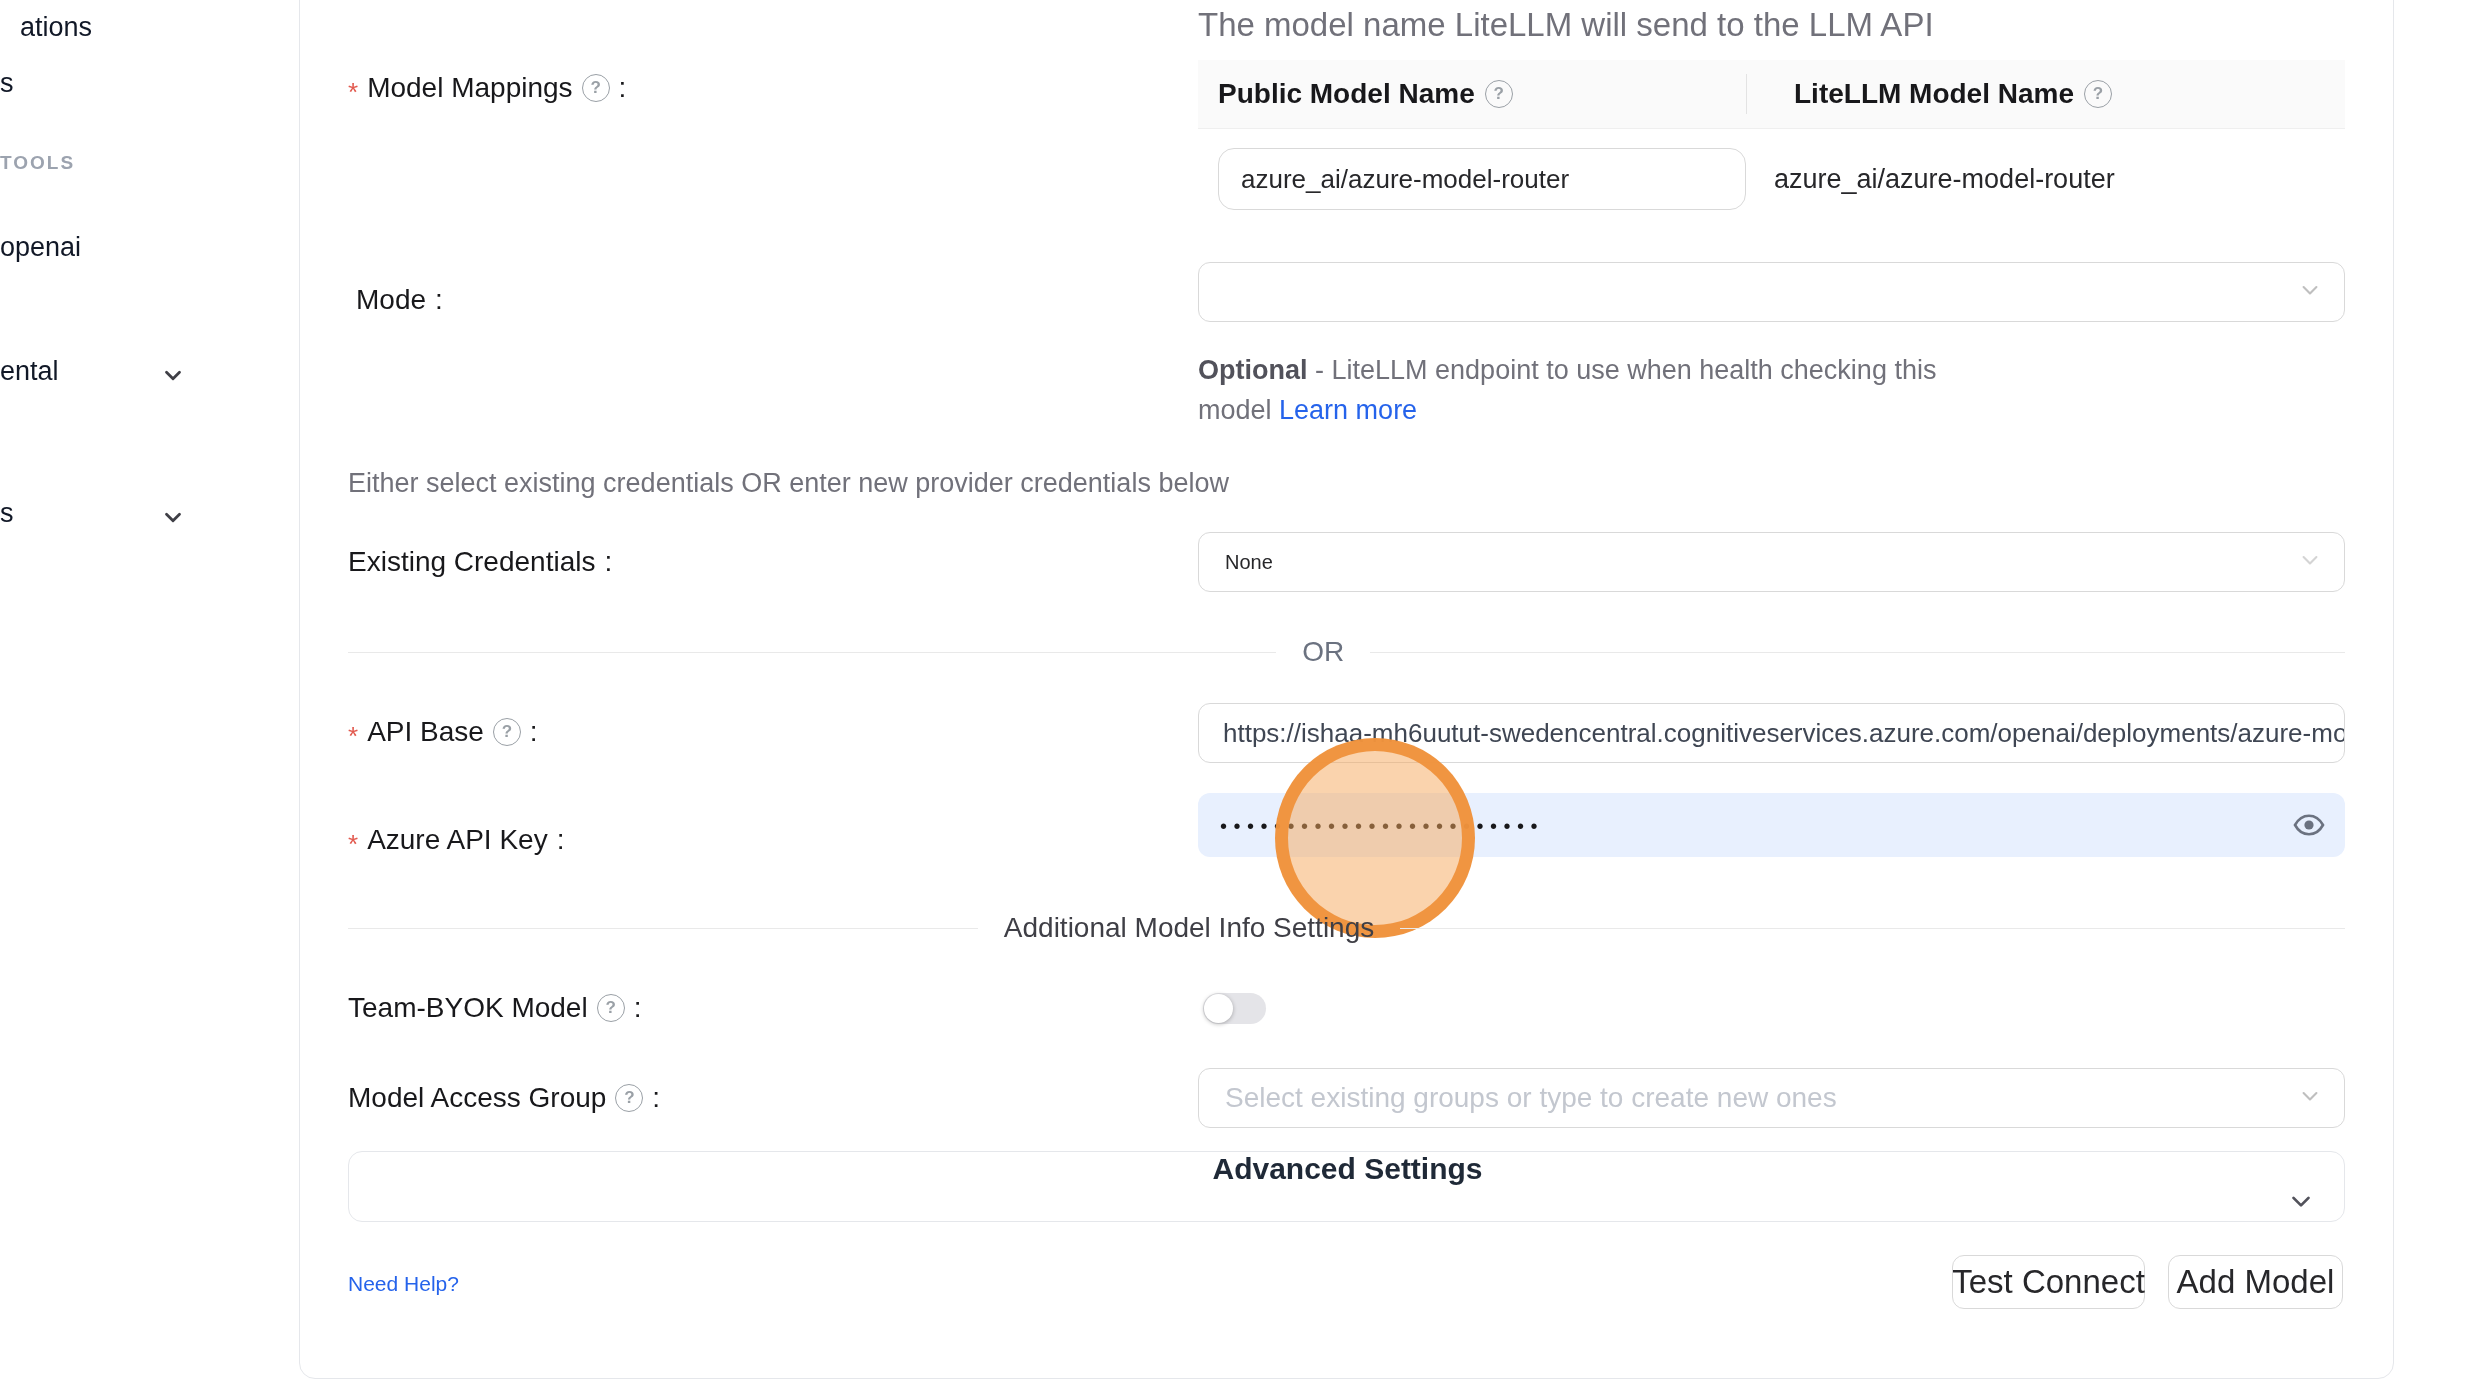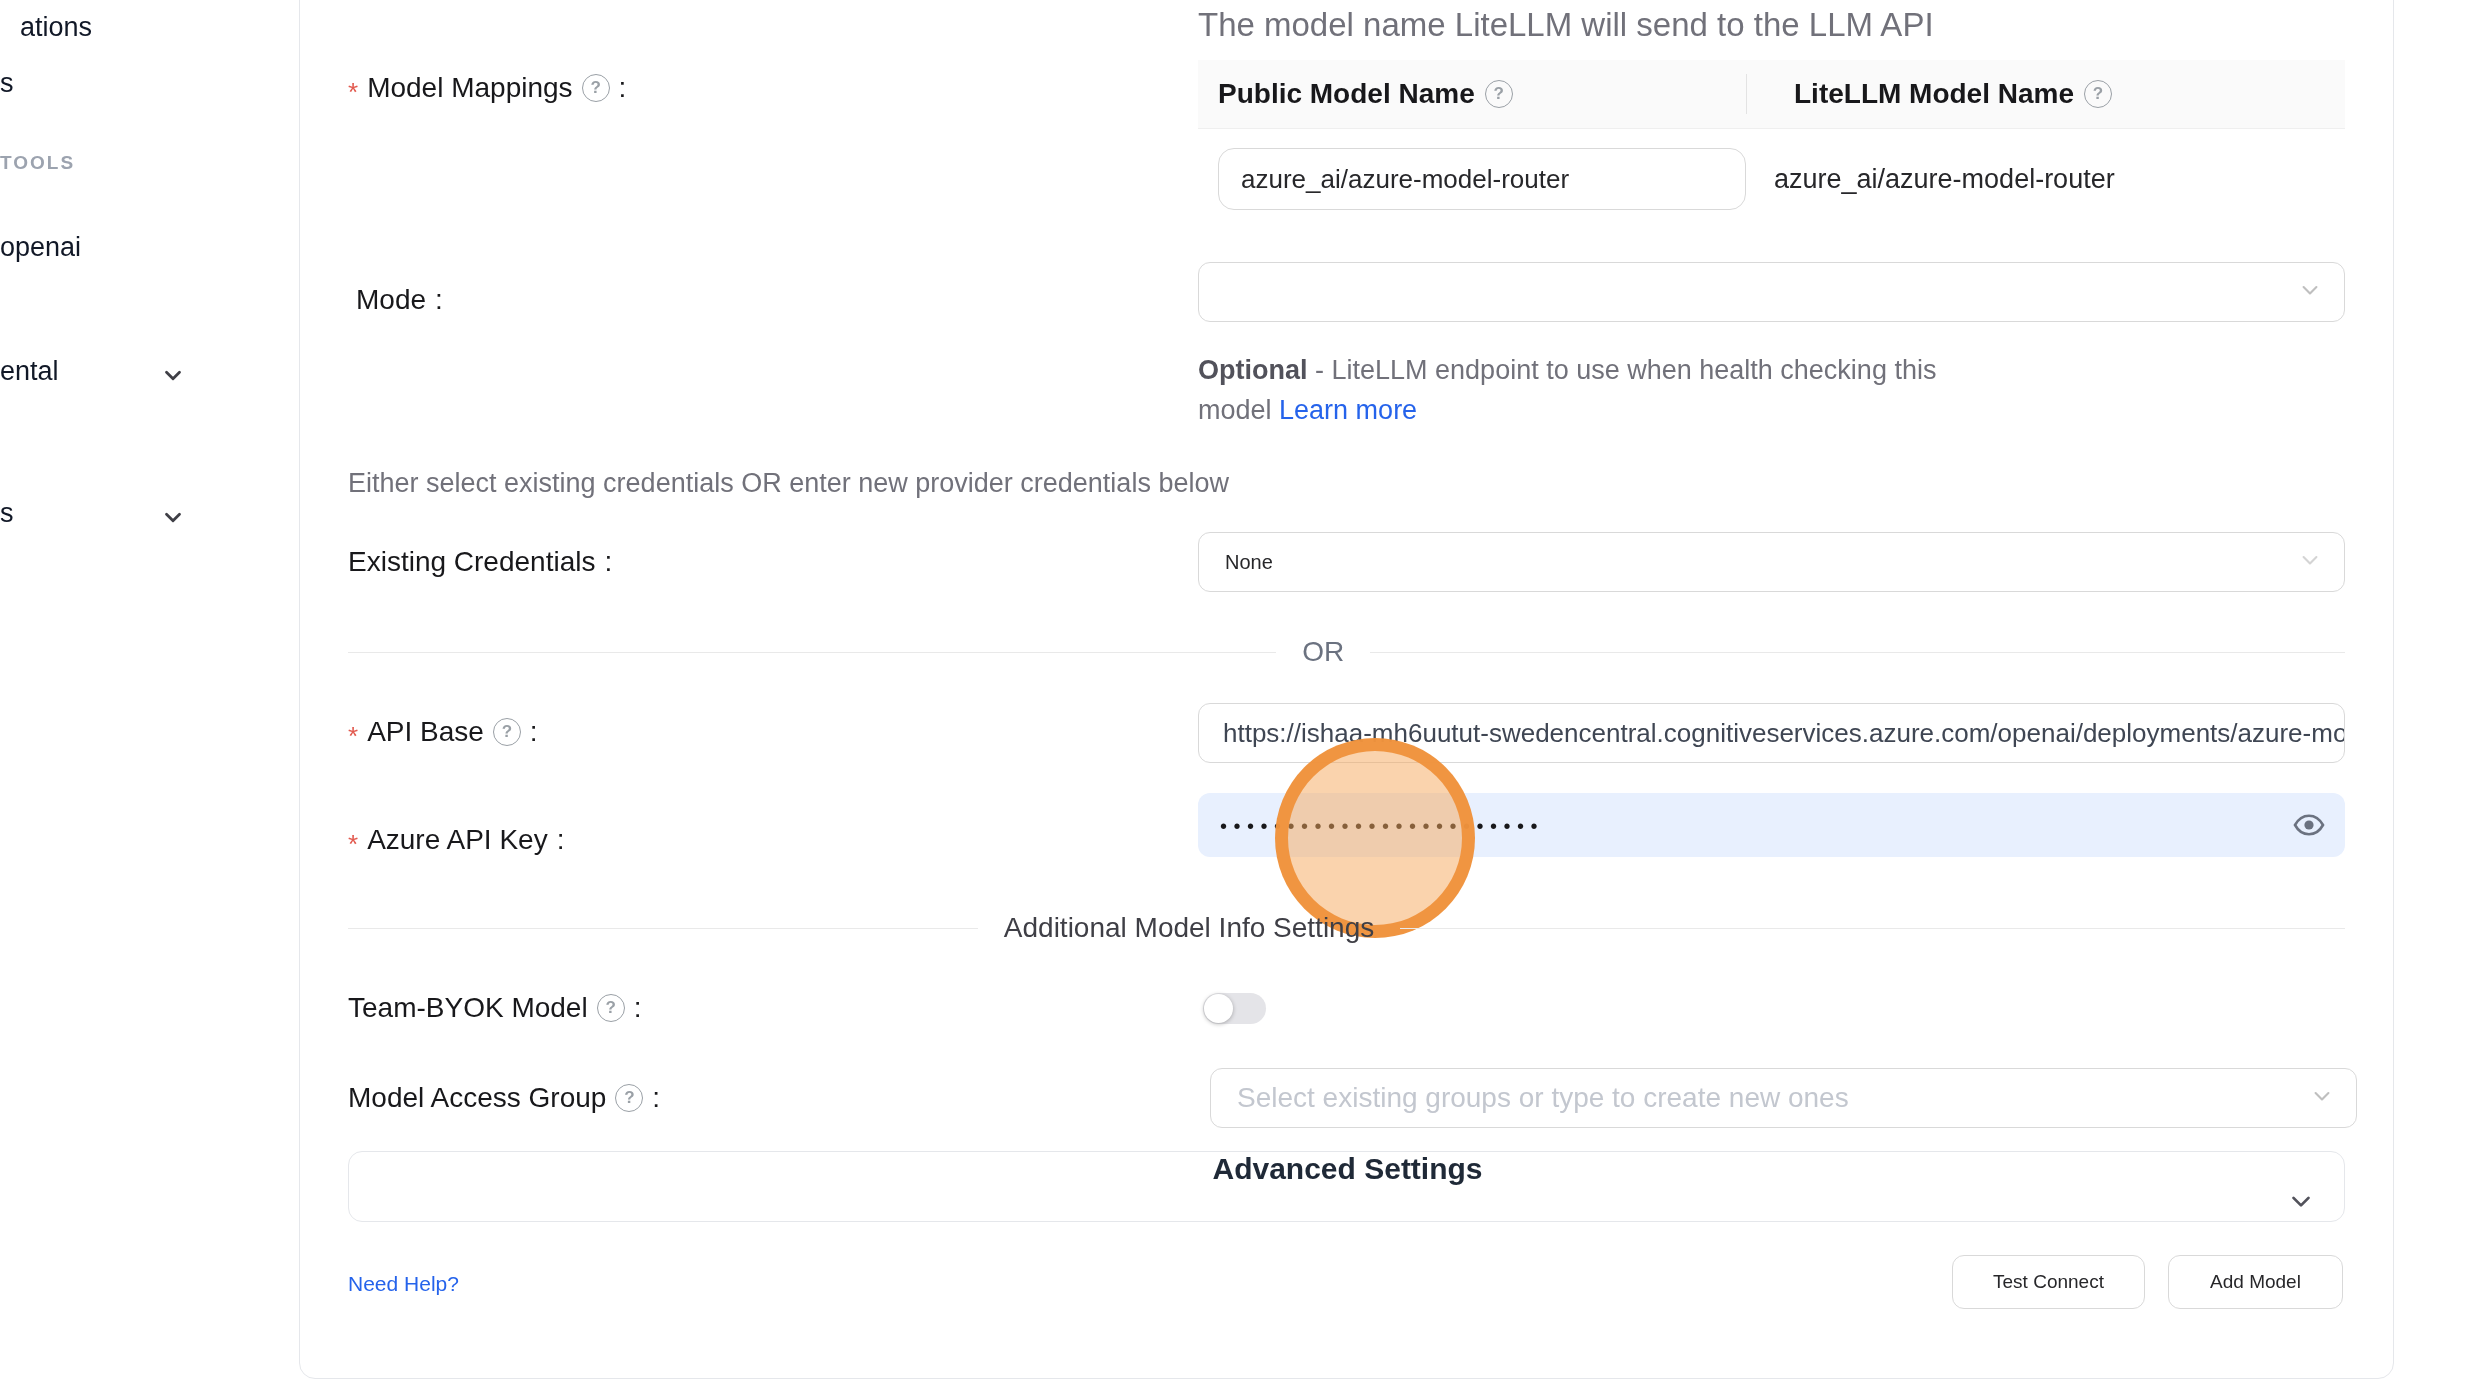--- a/index.html
+++ b/index.html
@@ -77,21 +77,21 @@
   
   #advanced{position:absolute;left:348px;top:1151px;width:1997px;height:71px;border:1px solid #e5e7eb;
             border-radius:14px;background:#fff;display:flex;align-items:center;
             padding:0 28px 0 30px;box-sizing:border-box;flex-direction:column;}
   #advanced .ttl{font-size:30px;font-weight:700;color:#1f2937;}
   #advanced .chev{margin-left:auto;}
 
   
   #need-help{position:absolute;left:348px;top:1272px;font-size:21px;color:#2563eb;white-space:nowrap;}
   .btn{position:absolute;top:1255px;height:54px;border:1.5px solid #d9d9d9;border-radius:12px;background:#fff;
-       display:flex;align-items:center;justify-content:center;font-size:19px;color:#27272a;font-weight:500;
+       display:flex;align-items:center;justify-content:center;font-size:33px;color:#27272a;font-weight:500;
        box-sizing:border-box;white-space:nowrap;}
 </style>
 </head>
 <body>
 
 <div id="screen">
 
   <div class="abs side-item" style="left:0;top:12px;padding-left:20px;">ations</div>
   <div class="abs side-item" style="left:0;top:68px;">s</div>
   <div class="abs side-section" style="left:0;top:152px;">TOOLS</div>
@@ -215,21 +215,21 @@
   </div>
   <div id="byok-toggle">
     <div class="knob"></div>
   </div>
 
   <div class="abs label-row" style="left:348px;top:1082px;">
     <span>Model Access Group</span>
     <span class="q-icon">?</span>
     <span>:</span>
   </div>
-  <div class="select" style="top:1068px;margin-left:12px;">
+  <div class="select" style="top:1068px;">
     <span class="ph">Select existing groups or type to create new ones</span>
     <span class="chev">
       <svg width="28" height="28" viewBox="0 0 24 24" fill="none">
           <path d="M6.5 9.5l5.5 5.5 5.5-5.5" stroke="#bfbfbf" stroke-width="1.8" stroke-linecap="round" stroke-linejoin="round"></path>
         </svg>
     </span>
   </div>
 
   <div id="advanced">
     <span class="ttl">Advanced Settings</span>

